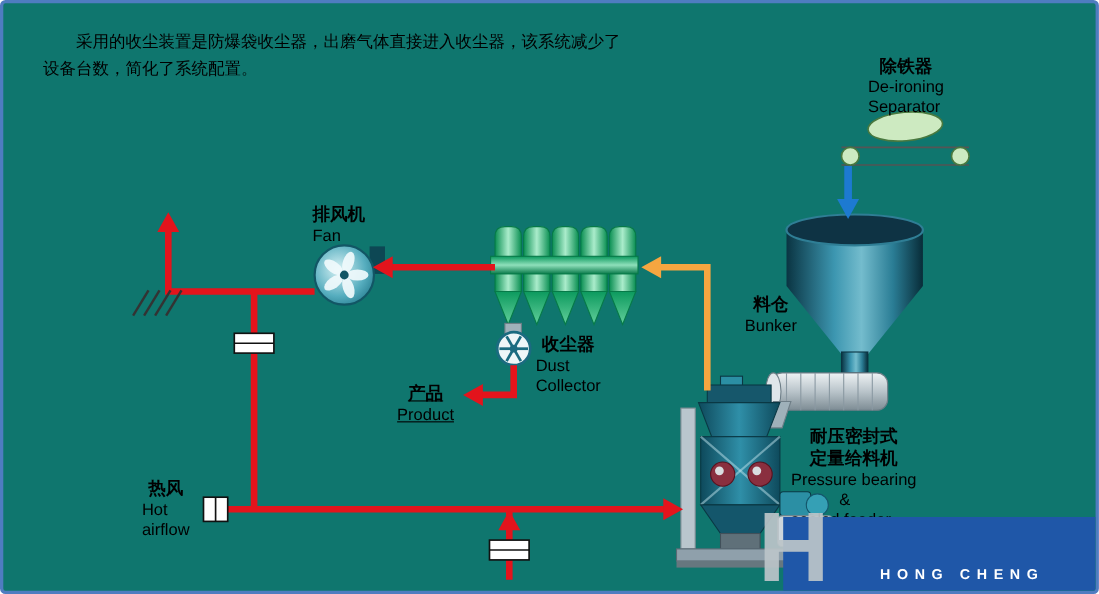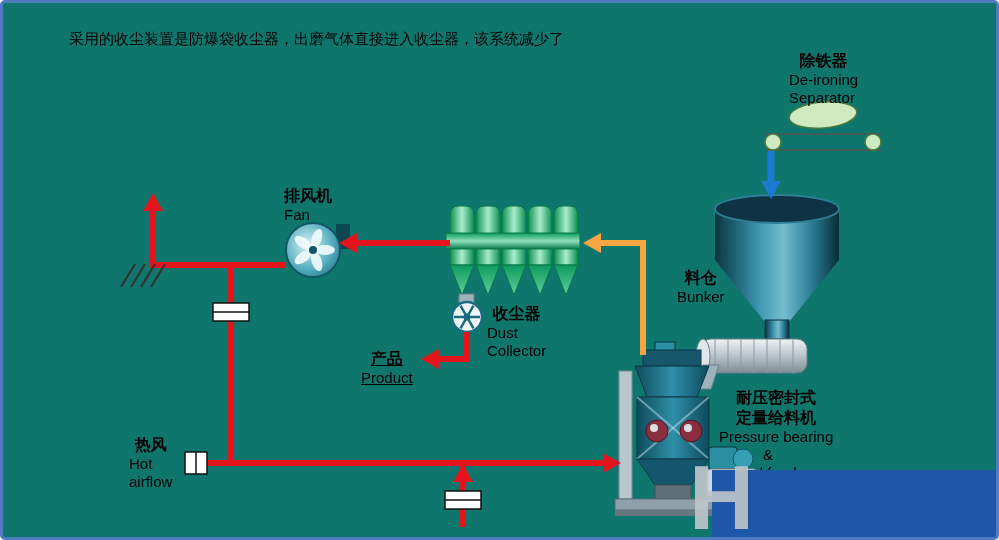--- a/index.html
+++ b/index.html
@@ -203,20 +203,21 @@
       <line x1="193" y1="449" x2="193" y2="471" stroke="#111" stroke-width="1.5"></line>
     </g>
     <g>
       <rect x="442" y="488" width="36" height="18" fill="#fff" stroke="#111" stroke-width="1.5"></rect>
       <line x1="442" y1="497" x2="478" y2="497" stroke="#111" stroke-width="1.5"></line>
     </g>
   </svg>
 
   <div class="txt desc" style="left:36px;top:24px;">
     <div class="ind">采用的收尘装置是防爆袋收尘器，出磨气体直接进入收尘器，该系统减少了</div>
+    <div>设备台数，简化了系统配置。</div>
   </div>
 
   <div class="txt lbl" style="left:786px;top:48px;">
     <span class="zh">除铁器</span>
     <span class="en">De-ironing</span>
     <span class="en">Separator</span>
   </div>
 
   <div class="txt lbl" style="left:281px;top:183px;">
     <span class="zh">排风机</span>
@@ -248,14 +249,15 @@
   <div class="txt lbl" style="left:716px;top:385px;">
     <span class="zh">耐压密封式</span>
     <span class="zh">定量给料机</span>
     <span class="en">Pressure bearing</span>
     <span class="amp">&amp;</span>
     <span class="en">sealed feeder</span>
   </div>
 
   <div class="logo-rect"></div>
   <div class="logo-h">H</div>
+  <div class="logo-en">HONG CHENG</div>
 
 </div>
 
 </body></html>

